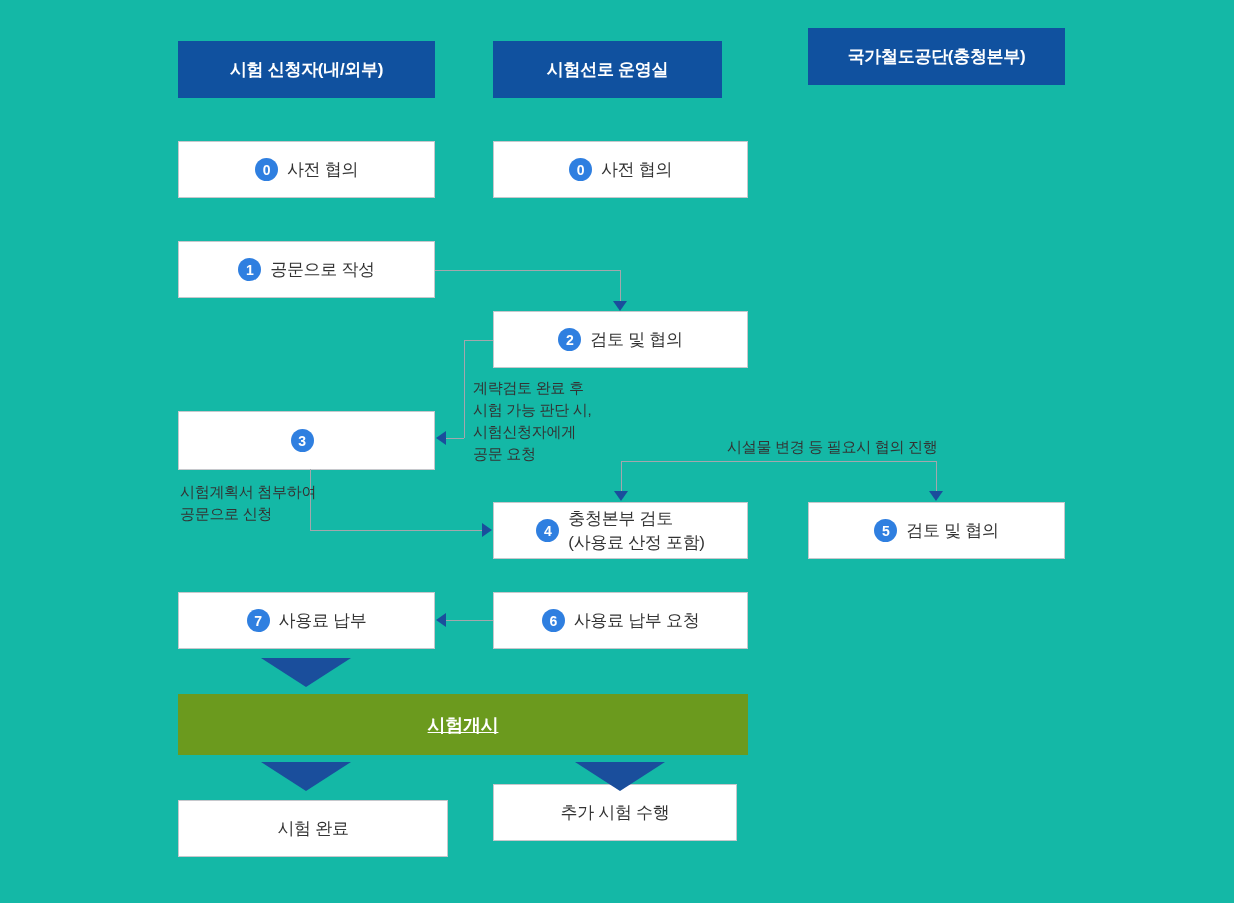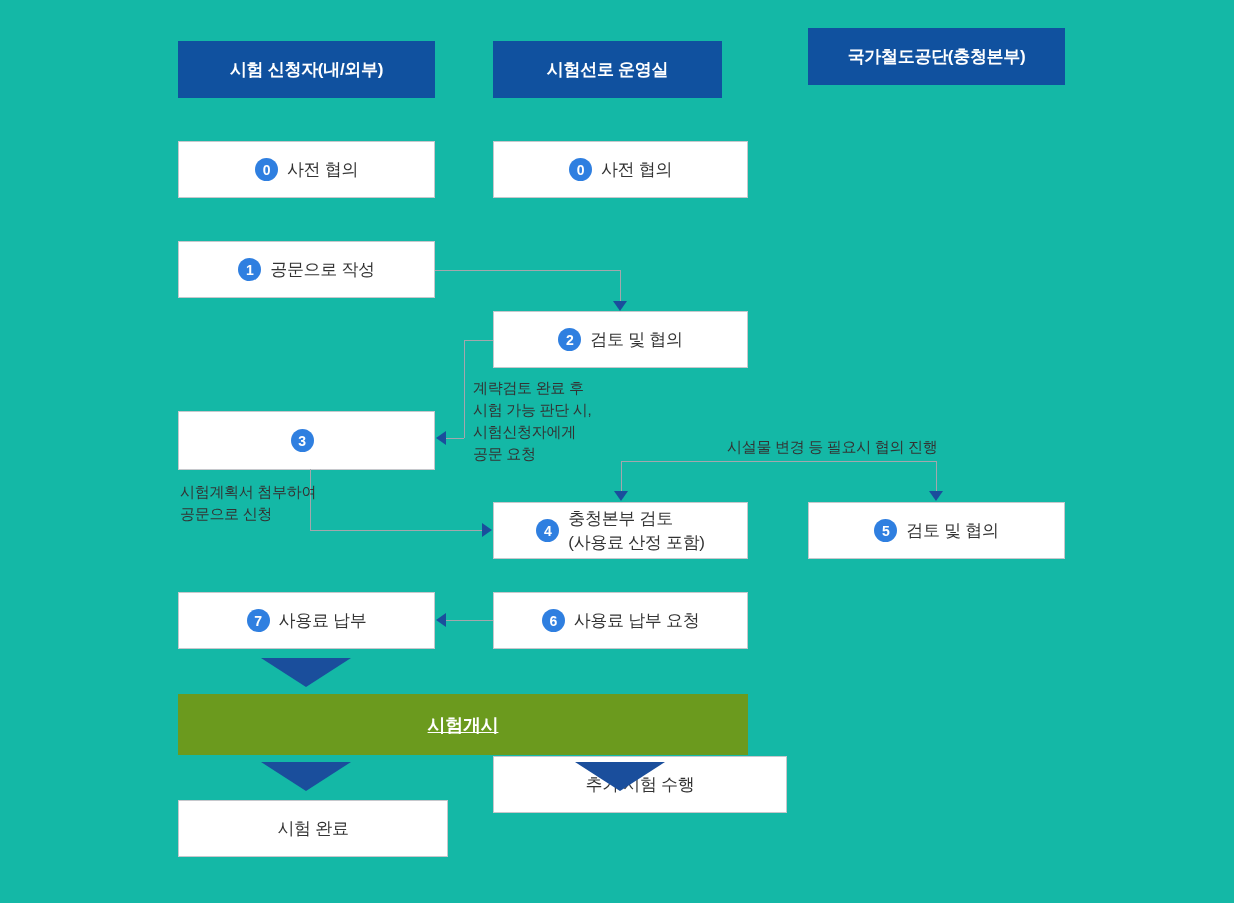--- a/index.html
+++ b/index.html
@@ -101,21 +101,21 @@
     <span>사용료 납부</span>
   </div>
   <div class="box" style="left:493px;top:592px;width:255px;">
     <span class="badge">6</span>
     <span>사용료 납부 요청</span>
   </div>
 
   <div class="banner" style="left:178px;top:694px;width:570px;height:61px;text-decoration:underline;">시험개시</div>
 
   <div class="box plain" style="left:178px;top:800px;width:270px;">시험 완료</div>
-  <div class="box plain" style="left:493px;top:756px;width:294px;">추가 시험 수행</div>
+  <div class="box plain" style="left:493px;top:784px;width:244px;">추가 시험 수행</div>
 
   <div class="ln h" style="left:435px;top:270px;width:186px;"></div>
   <div class="ln v" style="left:620px;top:270px;height:31px;"></div>
   <div class="ah down" style="left:613px;top:301px;"></div>
 
   <div class="ln h" style="left:464px;top:340px;width:29px;"></div>
   <div class="ln v" style="left:464px;top:340px;height:98px;"></div>
   <div class="ln h" style="left:446px;top:438px;width:18px;"></div>
   <div class="ah left" style="left:436px;top:431px;"></div>
 

